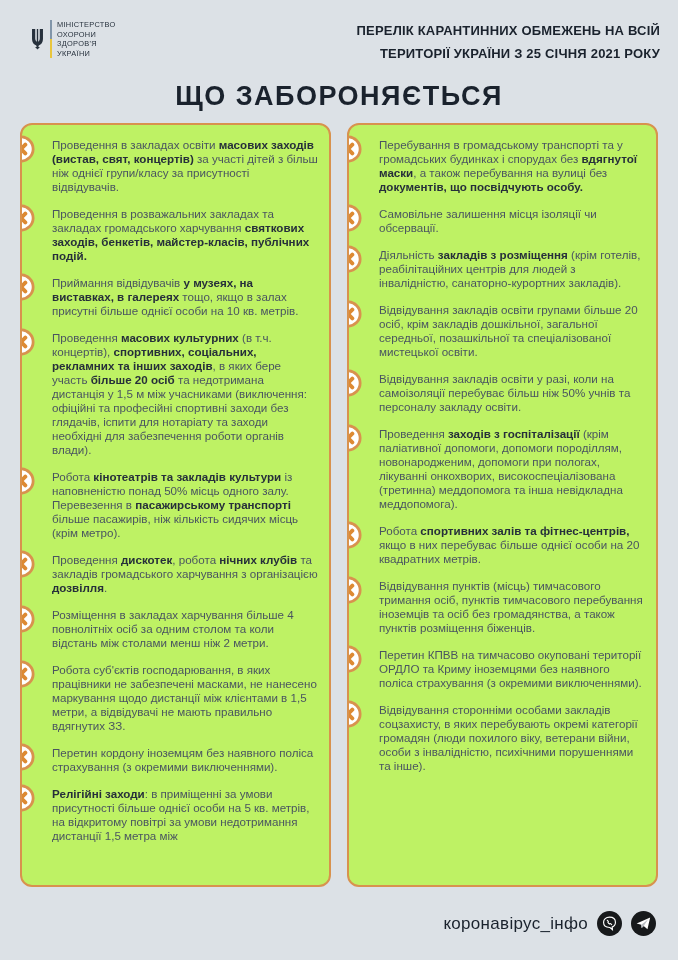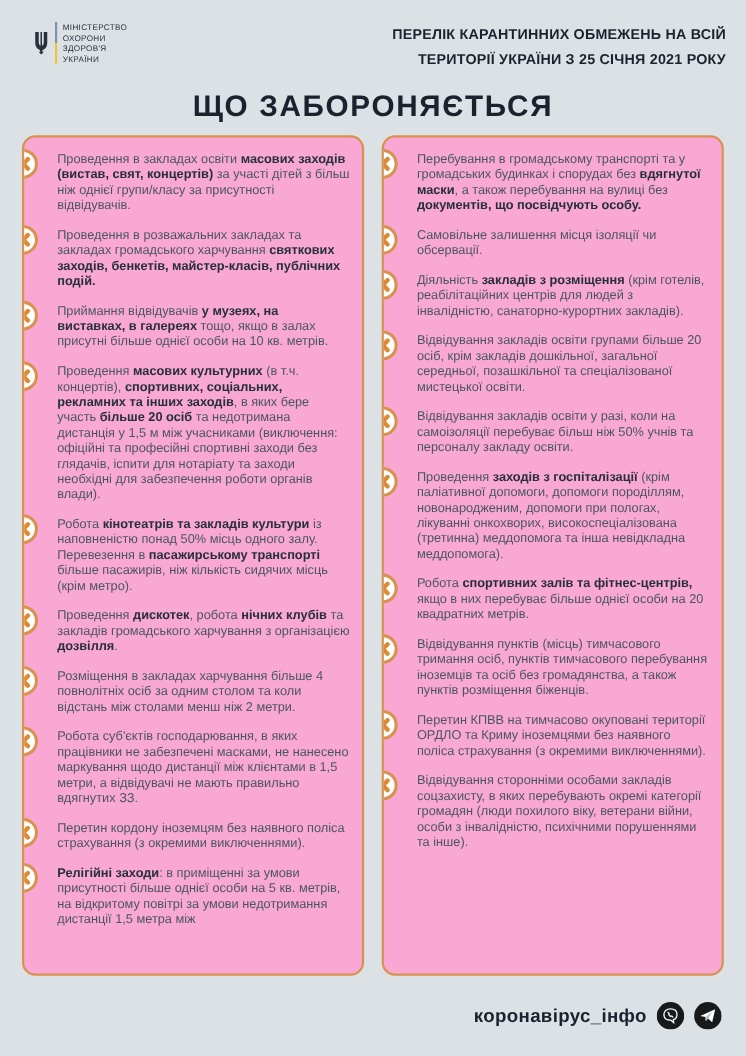--- a/index.html
+++ b/index.html
@@ -24,35 +24,35 @@
   
   .subtitle{
     margin:16px 0 11px;text-align:center;
     font-size:27px;font-weight:800;letter-spacing:1.5px;color:#1a222d;
   }
 
   
   .columns{display:flex;gap:16px;padding:0 20px;}
   .box{
     flex:1 1 0;box-sizing:border-box;height:764px;overflow:hidden;
-    background:#f9a8d4;border:2px solid #d8924e;border-radius:12px;
+    background:#bef264;border:2px solid #d8924e;border-radius:12px;
     padding:13px 11px 16px 30px;
   }
   .item{position:relative;margin:0 0 13px 0;}
   .item:last-child{margin-bottom:0;}
   .xicon{position:absolute;left:-45px;top:-3px;width:28px;height:28px;display:block;}
   .xicon svg{width:28px;height:28px;display:block;}
   .xicon circle{fill:#ffffff;stroke:#d8924e;stroke-width:2.4;}
   .xicon path{stroke:#dd8a33;stroke-width:3.4;stroke-linecap:round;fill:none;}
   .txt{margin:0;font-size:11.6px;line-height:14px;color:#4a5560;}
   .txt strong{font-weight:700;color:#262f3a;}
 
   
   .footer{display:flex;justify-content:flex-end;align-items:center;gap:9px;padding:24px 22px 0 0;}
-  .channel{font-size:17px;font-weight:700;color:#1a222d;letter-spacing:.3px;}
+  .channel{font-size:17px;font-weight:400;color:#1a222d;letter-spacing:.3px;}
   .ficon{width:25px;height:25px;display:block;cursor:pointer;}
   .ficon svg{width:25px;height:25px;display:block;}
 </style>
 </head>
 <body>
 
 <div class="page">
 
   <header class="top">
     <div class="logo">

